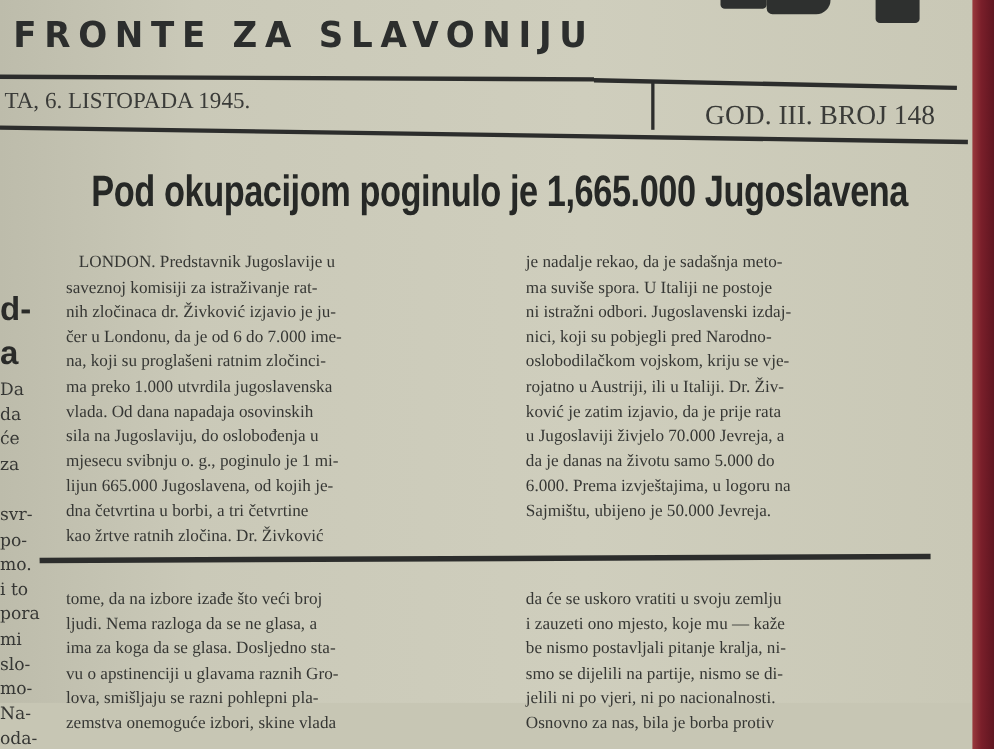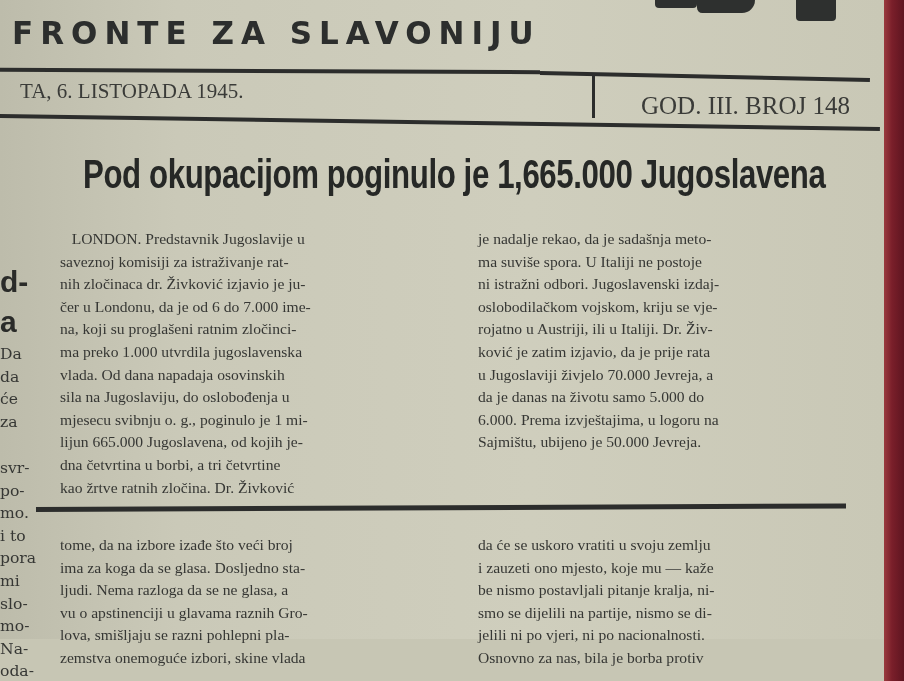--- a/index.html
+++ b/index.html
@@ -20,21 +20,21 @@
     .masthead-blocks { position:absolute; top:0; left:0; width:884px; height:26px; }
     .mblock { position:absolute; background:#2e302f; border-radius:0 0 4px 4px; }
     .subtitle {
       position:absolute; left:12px; top:14px;
       font-family:"DejaVu Sans", sans-serif; font-weight:bold;
       font-size:31px; letter-spacing:7px; color:#2c2e2d;
       transform:scaleY(1.05);
     }
     .rule { position:absolute; background:#2c2d2c; height:4px; }
     .dateline {
-      position:absolute; left:20px; top:79px;
+      position:absolute; left:4px; top:79px;
       font-family:"Liberation Serif", serif; font-size:21px; color:#3a3b38;
     }
     .issue {
       position:absolute; right:34px; top:92px;
       font-family:"Liberation Serif", serif; font-size:25px; color:#3a3b38;
     }
     .vrule { position:absolute; left:592px; top:74px; width:3px; height:44px; background:#2c2d2c; }
     .headline {
       position:absolute; left:83px; top:152px; width:760px;
       font-family:"Liberation Sans", sans-serif; font-weight:bold;
@@ -96,35 +96,36 @@
     <p>mjesecu svibnju o. g., poginulo je 1 mi-</p>
     <p>lijun 665.000 Jugoslavena, od kojih je-</p>
     <p>dna četvrtina u borbi,  a tri četvrtine</p>
     <p>kao žrtve ratnih zločina. Dr. Živković</p>
   </div>
 
   <div class="col col-right">
     <p>je nadalje rekao, da je sadašnja meto-</p>
     <p>ma suviše spora. U Italiji ne postoje</p>
     <p>ni istražni odbori. Jugoslavenski izdaj-</p>
+    <p>nici,  koji su pobjegli  pred Narodno-</p>
     <p>oslobodilačkom vojskom, kriju se vje-</p>
     <p>rojatno u Austriji, ili u Italiji. Dr. Živ-</p>
     <p>ković je zatim izjavio, da je prije rata</p>
     <p>u Jugoslaviji živjelo 70.000 Jevreja, a</p>
     <p>da je danas  na životu samo 5.000 do</p>
     <p>6.000. Prema izvještajima, u logoru na</p>
     <p>Sajmištu, ubijeno je 50.000 Jevreja.</p>
   </div>
 
   <div class="rule" style="left:36px;top:507px;width:810px;height:5px;transform:rotate(-0.25deg);transform-origin:left;"></div>
 
   <div class="col col-left2">
     <p>tome, da na izbore izađe što veći broj</p>
+    <p>ljudi. Nema razloga da se ne glasa, a</p>
     <p>ima za koga da se glasa. Dosljedno sta-</p>
-    <p>ljudi. Nema razloga da se ne glasa, a</p>
     <p>vu o apstinenciji u glavama raznih Gro-</p>
     <p>lova, smišljaju se razni pohlepni pla-</p>
     <p>zemstva onemoguće izbori, skine vlada</p>
   </div>
 
   <div class="col col-right2">
     <p>da će se uskoro vratiti u svoju zemlju</p>
     <p>i zauzeti ono mjesto, koje mu — kaže</p>
     <p>be nismo postavljali pitanje kralja, ni-</p>
     <p>smo se dijelili na partije, nismo se di-</p>

